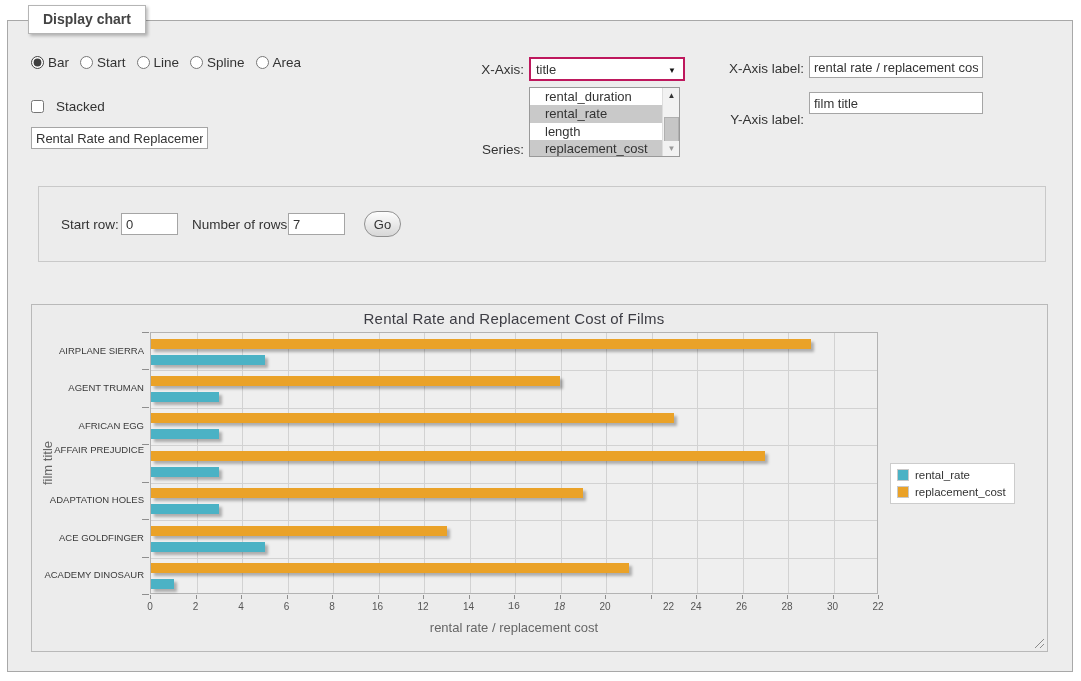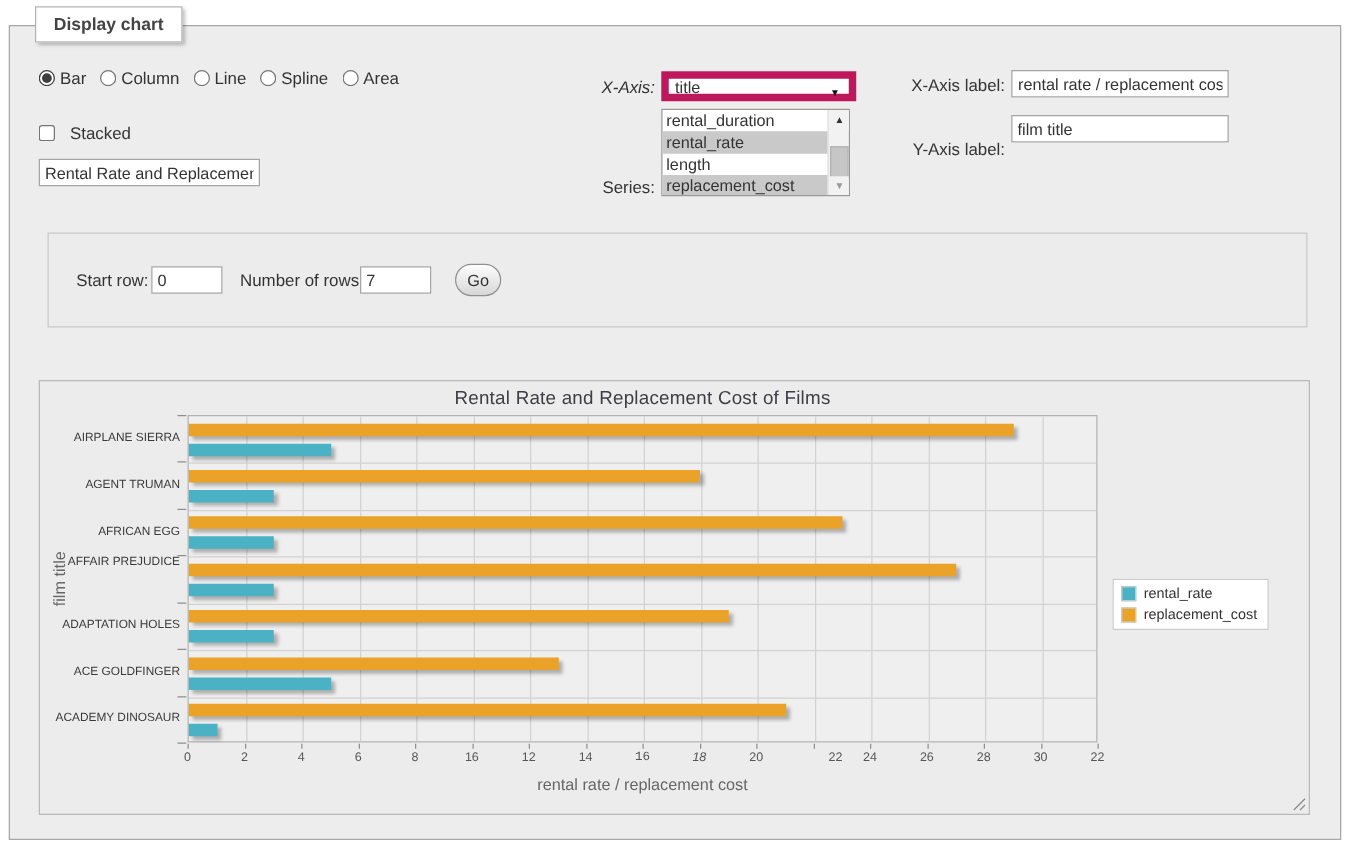--- a/index.html
+++ b/index.html
@@ -12,25 +12,25 @@
 
   
   .ctl-label { font-size:13.5px; color:#333; }
   .right-lab { text-align:right; display:block; }
   .radio-row { left:23px; top:34px; display:flex; align-items:center; gap:11px; }
   .radio-item { display:flex; align-items:center; gap:4px; font-size:13.5px; }
   input[type=radio], input[type=checkbox] { accent-color:#3f3f3f; width:13px; height:13px; margin:0; }
   .chk-row { left:23px; top:78px; display:flex; align-items:center; gap:12px; font-size:13.5px; }
   input[type=text] { border:1px solid #a5a5a5; background:#fff; font-size:13px; font-family:"Liberation Sans",sans-serif; padding:1px 4px; color:#333; }
 
-  .selectbox { left:521px; top:36px; width:156px; height:24px; background:#fff; border:6px solid #be185d; font-size:13px; display:flex; align-items:center; padding-left:5px; }
+  .selectbox { left:521px; top:36px; width:156px; height:24px; background:#fff; border:2px solid #be185d; font-size:13px; display:flex; align-items:center; padding-left:5px; }
   .selectbox .arrow { position:absolute; right:7px; top:7px; font-size:8px; color:#111; }
 
   .listbox { left:521px; top:66px; width:151px; height:70px; background:#fff; border:1px solid #999; overflow:hidden; }
-  .lb-opt { height:17.4px; font-size:13px; line-height:17.4px; padding-left:3px; white-space:nowrap; }
+  .lb-opt { height:17.4px; font-size:13px; line-height:17.4px; padding-left:15px; white-space:nowrap; }
   .lb-opt.sel { background:#c9c9c9; }
   .lb-scroll { position:absolute; right:0; top:0; width:17px; height:68px; background:#f2f2f2; border-left:1px solid #ddd; }
   .lb-arrow { position:absolute; left:0; width:17px; height:15px; text-align:center; font-size:8px; line-height:15px; background:#f2f2f2; }
   .lb-thumb { position:absolute; left:1px; top:29px; width:15px; height:26px; background:#c6c6c6; border:1px solid #b0b0b0; }
 
   
   .pager { left:30px; top:165px; width:1008px; height:76px; background:#ececec; border:1px solid #c9c9c9; }
   .go-btn { position:absolute; left:325px; top:24px; width:37px; height:26px; border:1px solid #909090; border-radius:13px; background:linear-gradient(#fdfdfd,#d7d7d7); font-size:13px; color:#333; font-family:"Liberation Sans",sans-serif; cursor:pointer; }
 
   
@@ -58,21 +58,21 @@
 
 <div class="fs">
 
   <div class="abs radio-row" id="chart-type-group">
       <label class="radio-item">
         <input type="radio" name="charttype" checked="" style="">
         <span>Bar</span>
       </label>
       <label class="radio-item">
         <input type="radio" name="charttype" style="">
-        <span>Column</span>
+        <span>Start</span>
       </label>
       <label class="radio-item">
         <input type="radio" name="charttype" style="">
         <span>Line</span>
       </label>
       <label class="radio-item">
         <input type="radio" name="charttype" style="">
         <span>Spline</span>
       </label>
       <label class="radio-item">
@@ -81,21 +81,21 @@
       </label>
     </div>
 
   <label class="abs chk-row">
     <input type="checkbox" style="">
     <span>Stacked</span>
   </label>
 
   <input type="text" class="abs" style="left: 23px; top: 106px; width: 177px; height: 22px;" value="Rental Rate and Replacement Cost of Films">
 
-  <span class="abs ctl-label right-lab" style="left:438px; top:41px; width:78px;font-style:italic;">X-Axis:</span>
+  <span class="abs ctl-label right-lab" style="left:438px; top:41px; width:78px;">X-Axis:</span>
   <div class="abs selectbox">
     <span>title</span>
     <span class="arrow">▼</span>
   </div>
 
   <span class="abs ctl-label right-lab" style="left:438px; top:121px; width:78px;">Series:</span>
   <div class="abs listbox">
     <div id="series-options">
         <div class="lb-opt">rental_duration</div>
         <div class="lb-opt sel">rental_rate</div>

